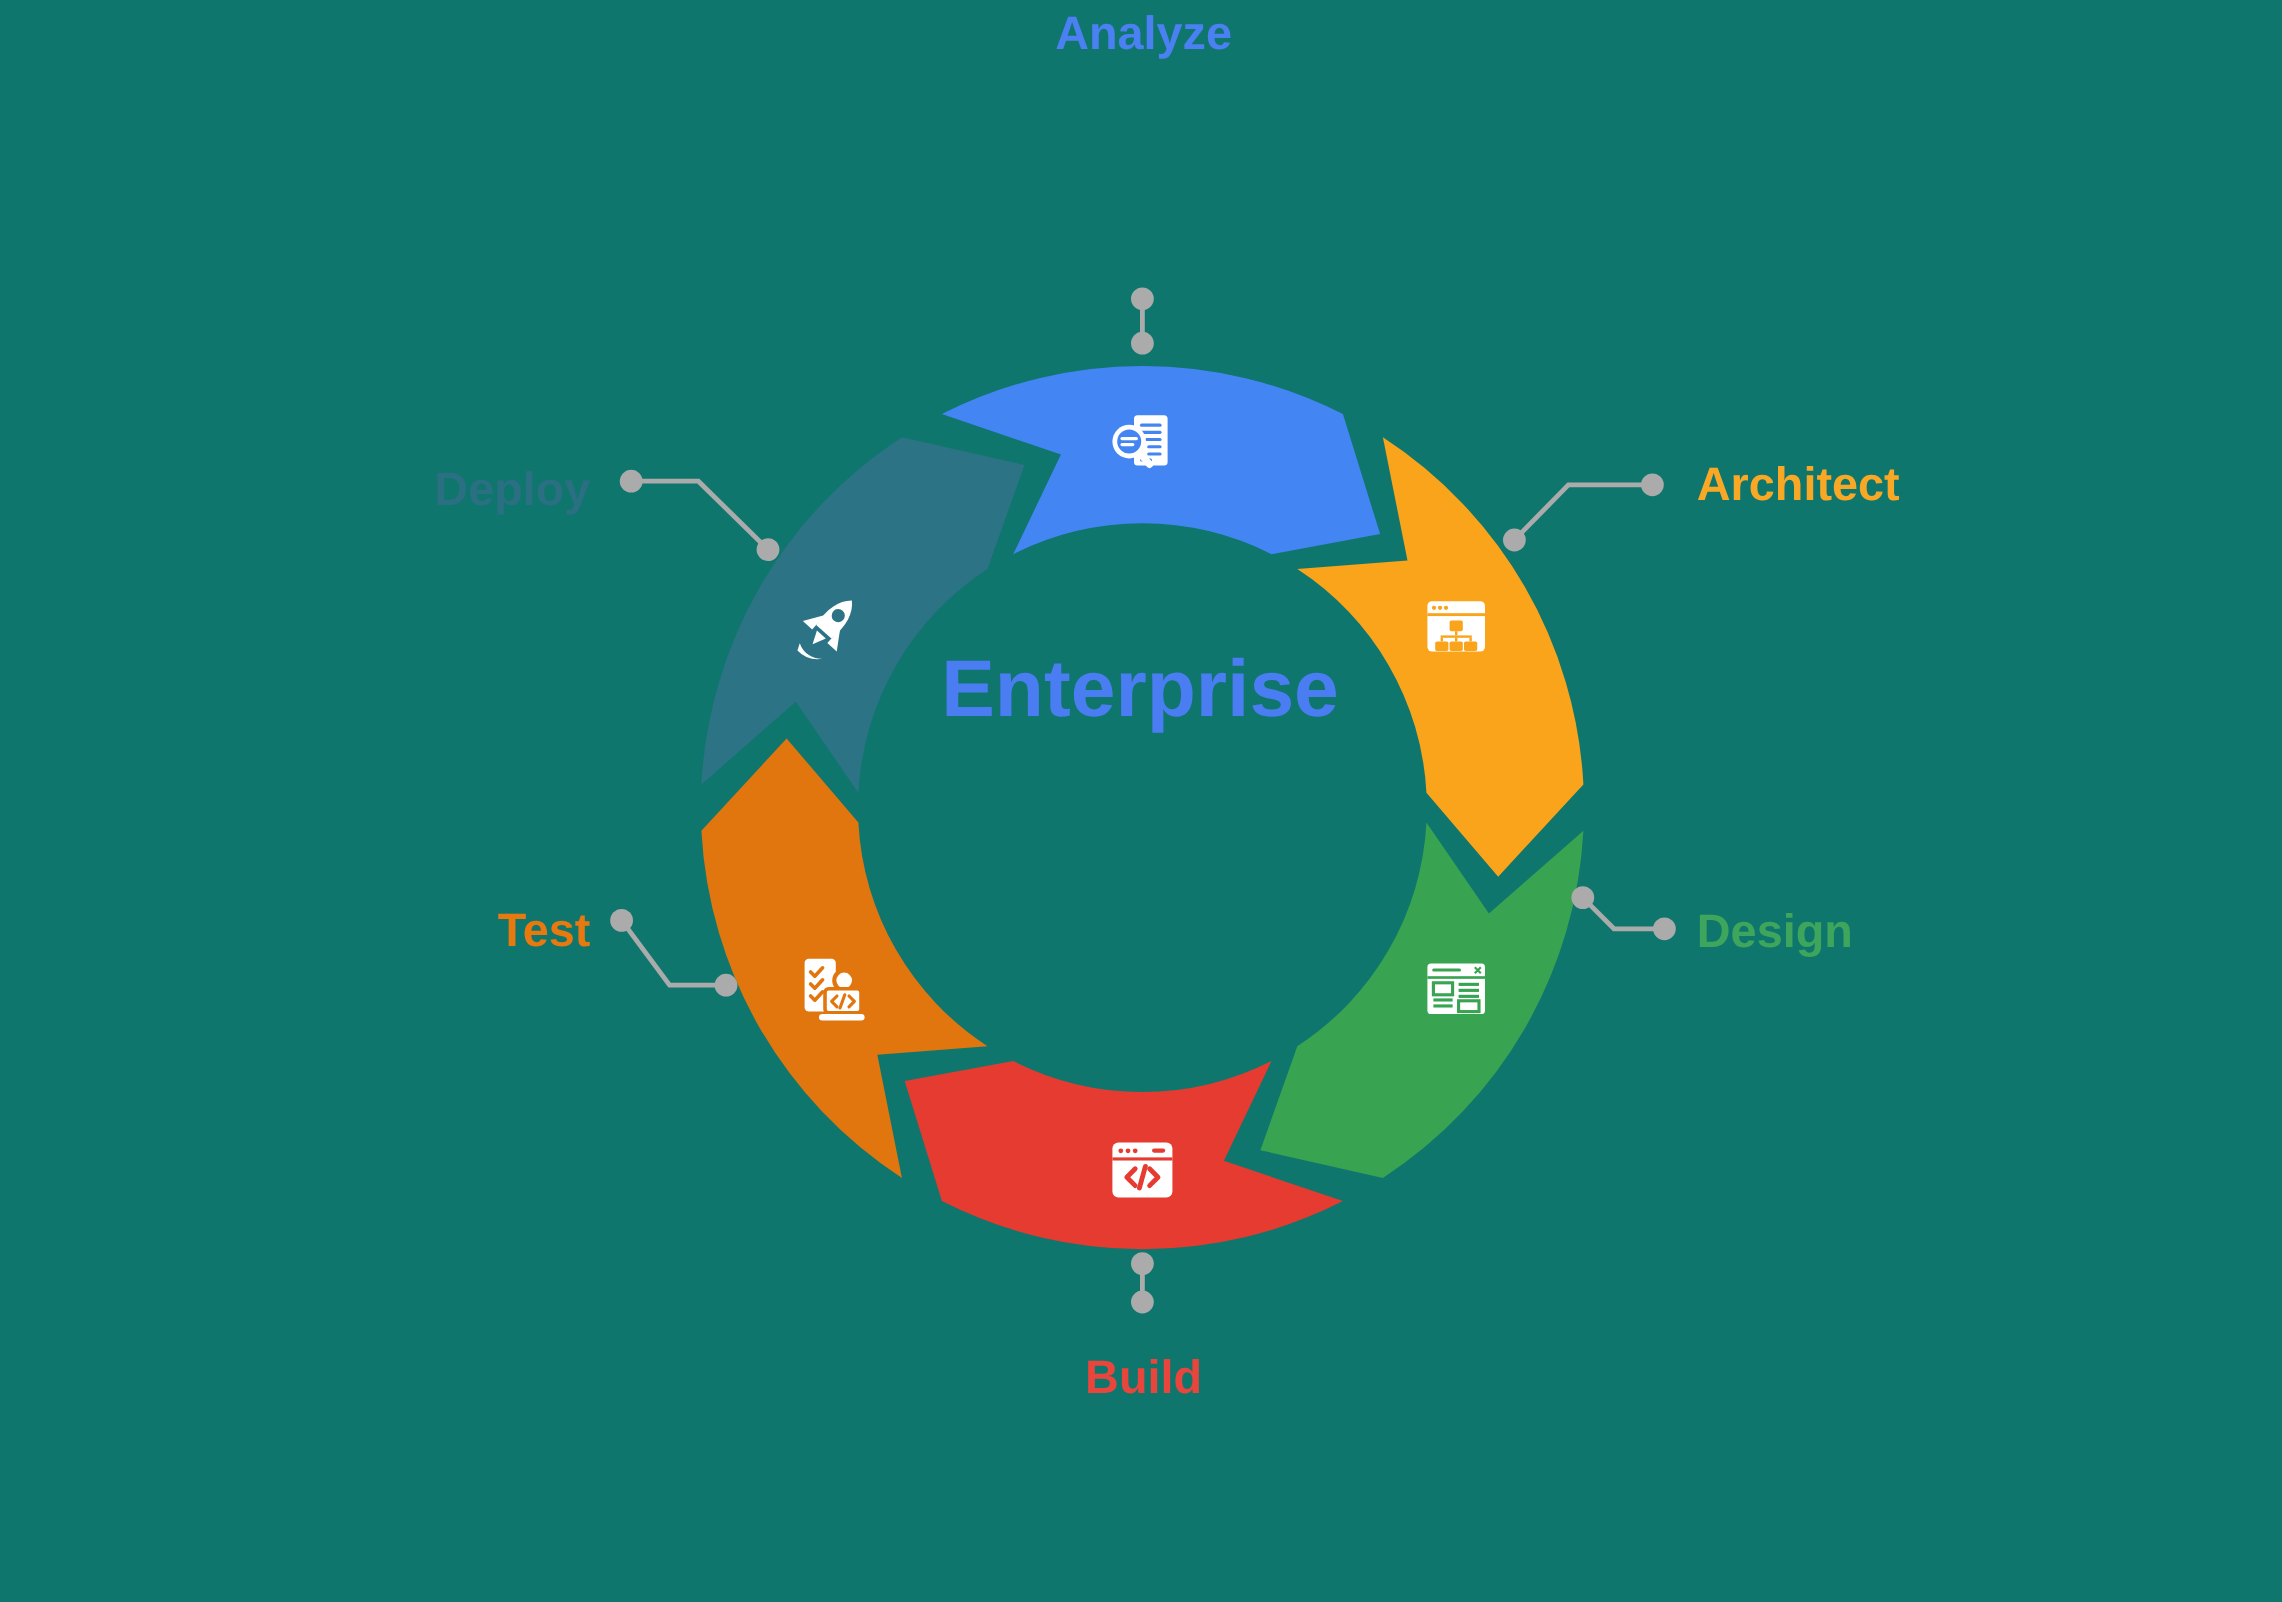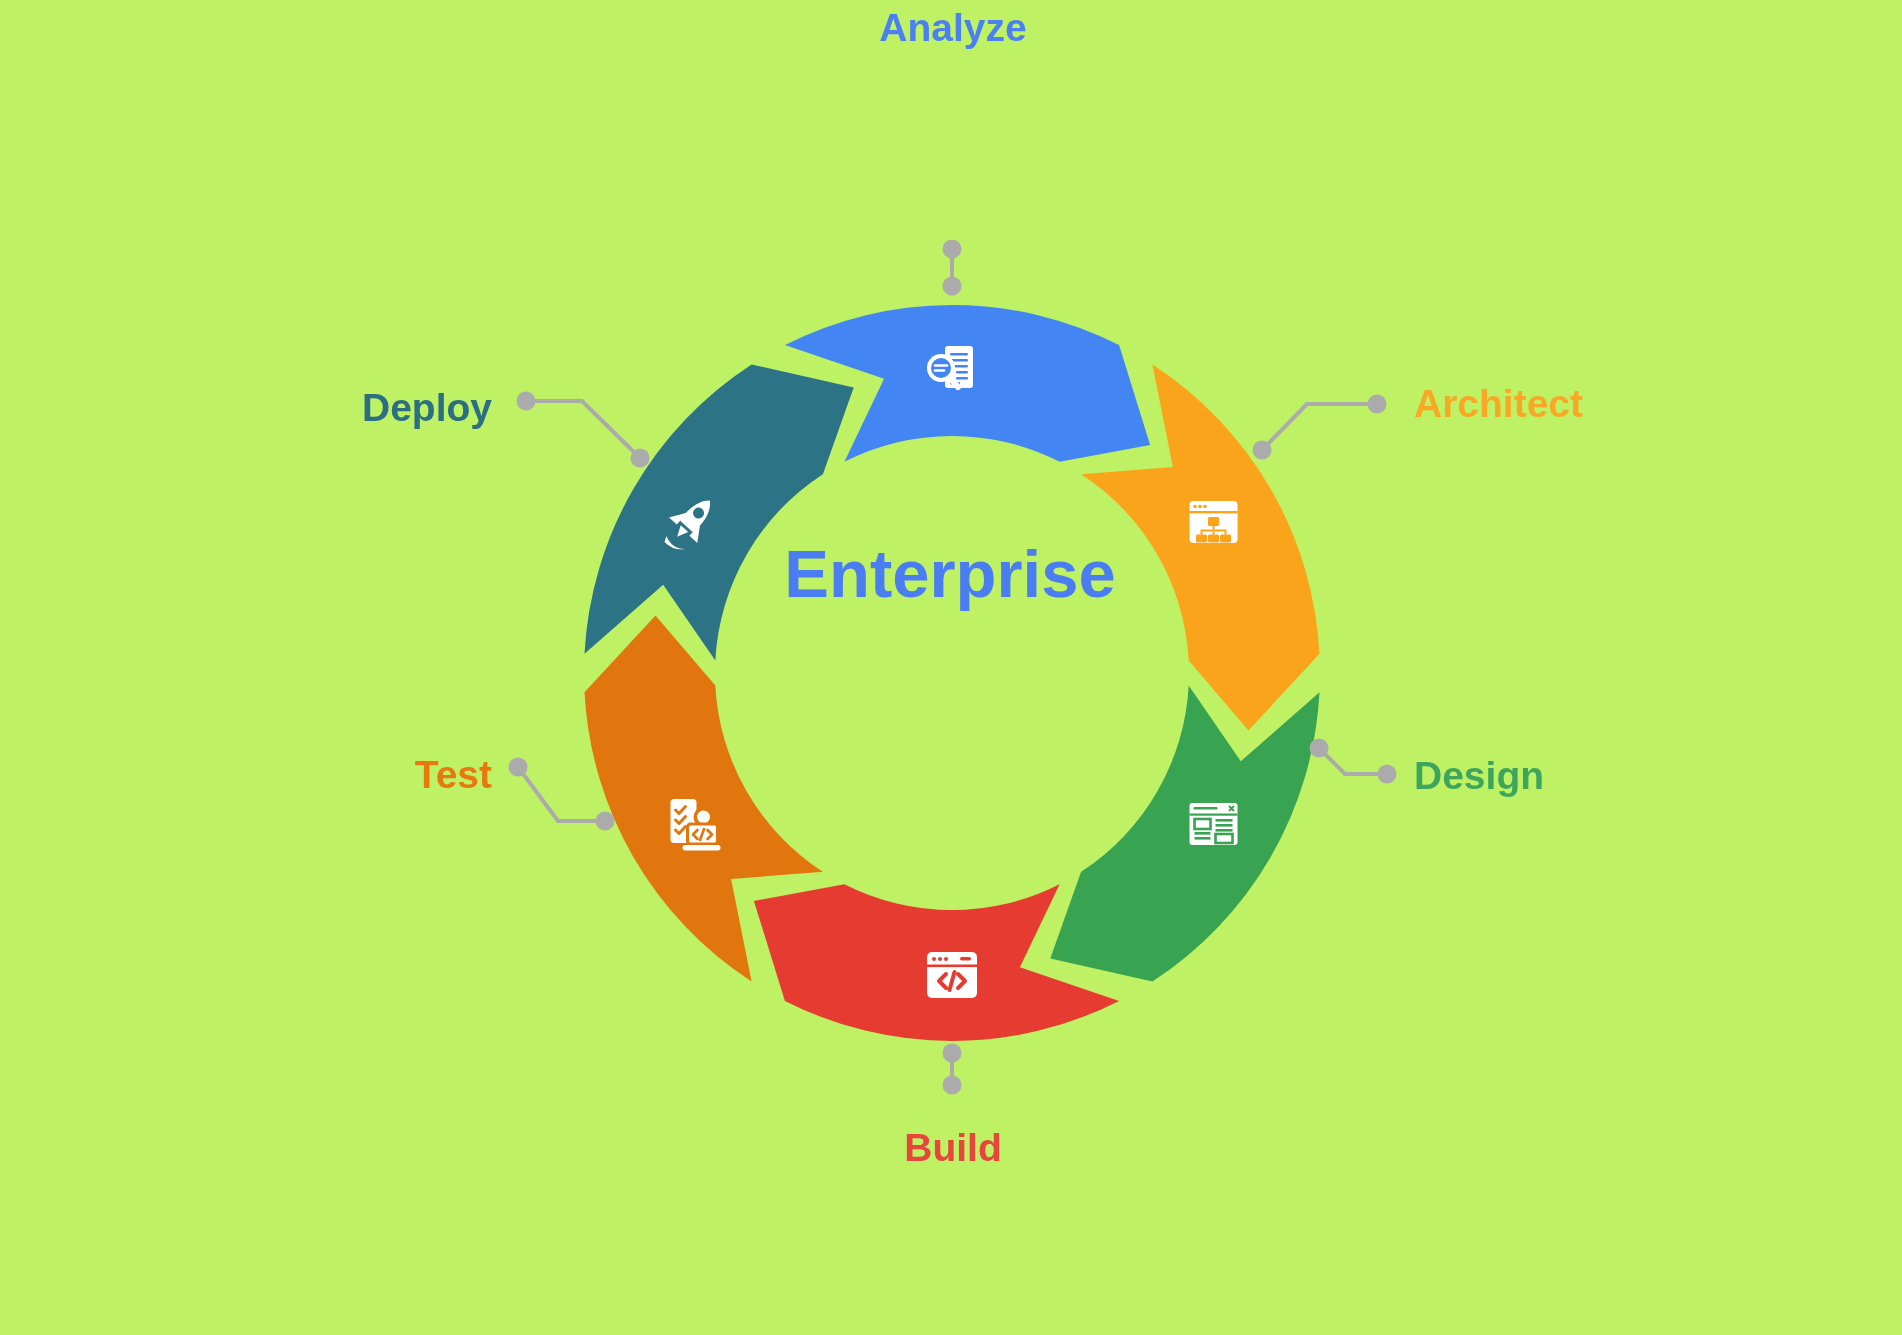--- a/index.html
+++ b/index.html
@@ -23,21 +23,21 @@
     font-size: 39px;
   }
   .center-label {
     font-weight: 700;
     font-size: 67px;
   }
 </style>
 </head>
 <body>
 
-<div class="stage" style="background: #bef264;">
+<div class="stage" style="background: #0f766e;">
   <svg id="diagram" width="1902" height="1335" viewBox="0 0 1902 1335">
     <g id="segments-layer">
         <path d="M784.9 345.1 A368 368 0 0 1 1119.1 345.1 L1150.1 445.1 L1059.6 461.8 A237 237 0 0 0 844.4 461.8 L884.1 378.7 Z" fill="#4485F4"></path>
         <path d="M1152.4 364.4 A368 368 0 0 1 1319.5 653.7 L1248.5 730.6 L1188.7 660.6 A237 237 0 0 0 1081.1 474.2 L1172.9 467.0 Z" fill="#F9A41B"></path>
         <path d="M1319.5 692.3 A368 368 0 0 1 1152.4 981.6 L1050.3 958.5 L1081.1 871.8 A237 237 0 0 0 1188.7 685.4 L1240.8 761.3 Z" fill="#38A351"></path>
         <path d="M1119.1 1000.9 A368 368 0 0 1 784.9 1000.9 L753.9 900.9 L844.4 884.2 A237 237 0 0 0 1059.6 884.2 L1019.9 967.3 Z" fill="#E53B31"></path>
         <path d="M751.6 981.6 A368 368 0 0 1 584.5 692.3 L655.5 615.4 L715.3 685.4 A237 237 0 0 0 822.9 871.8 L731.1 879.0 Z" fill="#E1760F"></path>
         <path d="M584.5 653.7 A368 368 0 0 1 751.6 364.4 L853.7 387.5 L822.9 474.2 A237 237 0 0 0 715.3 660.6 L663.2 584.7 Z" fill="#2C7386"></path>
       </g>
     <g id="icons-layer">

